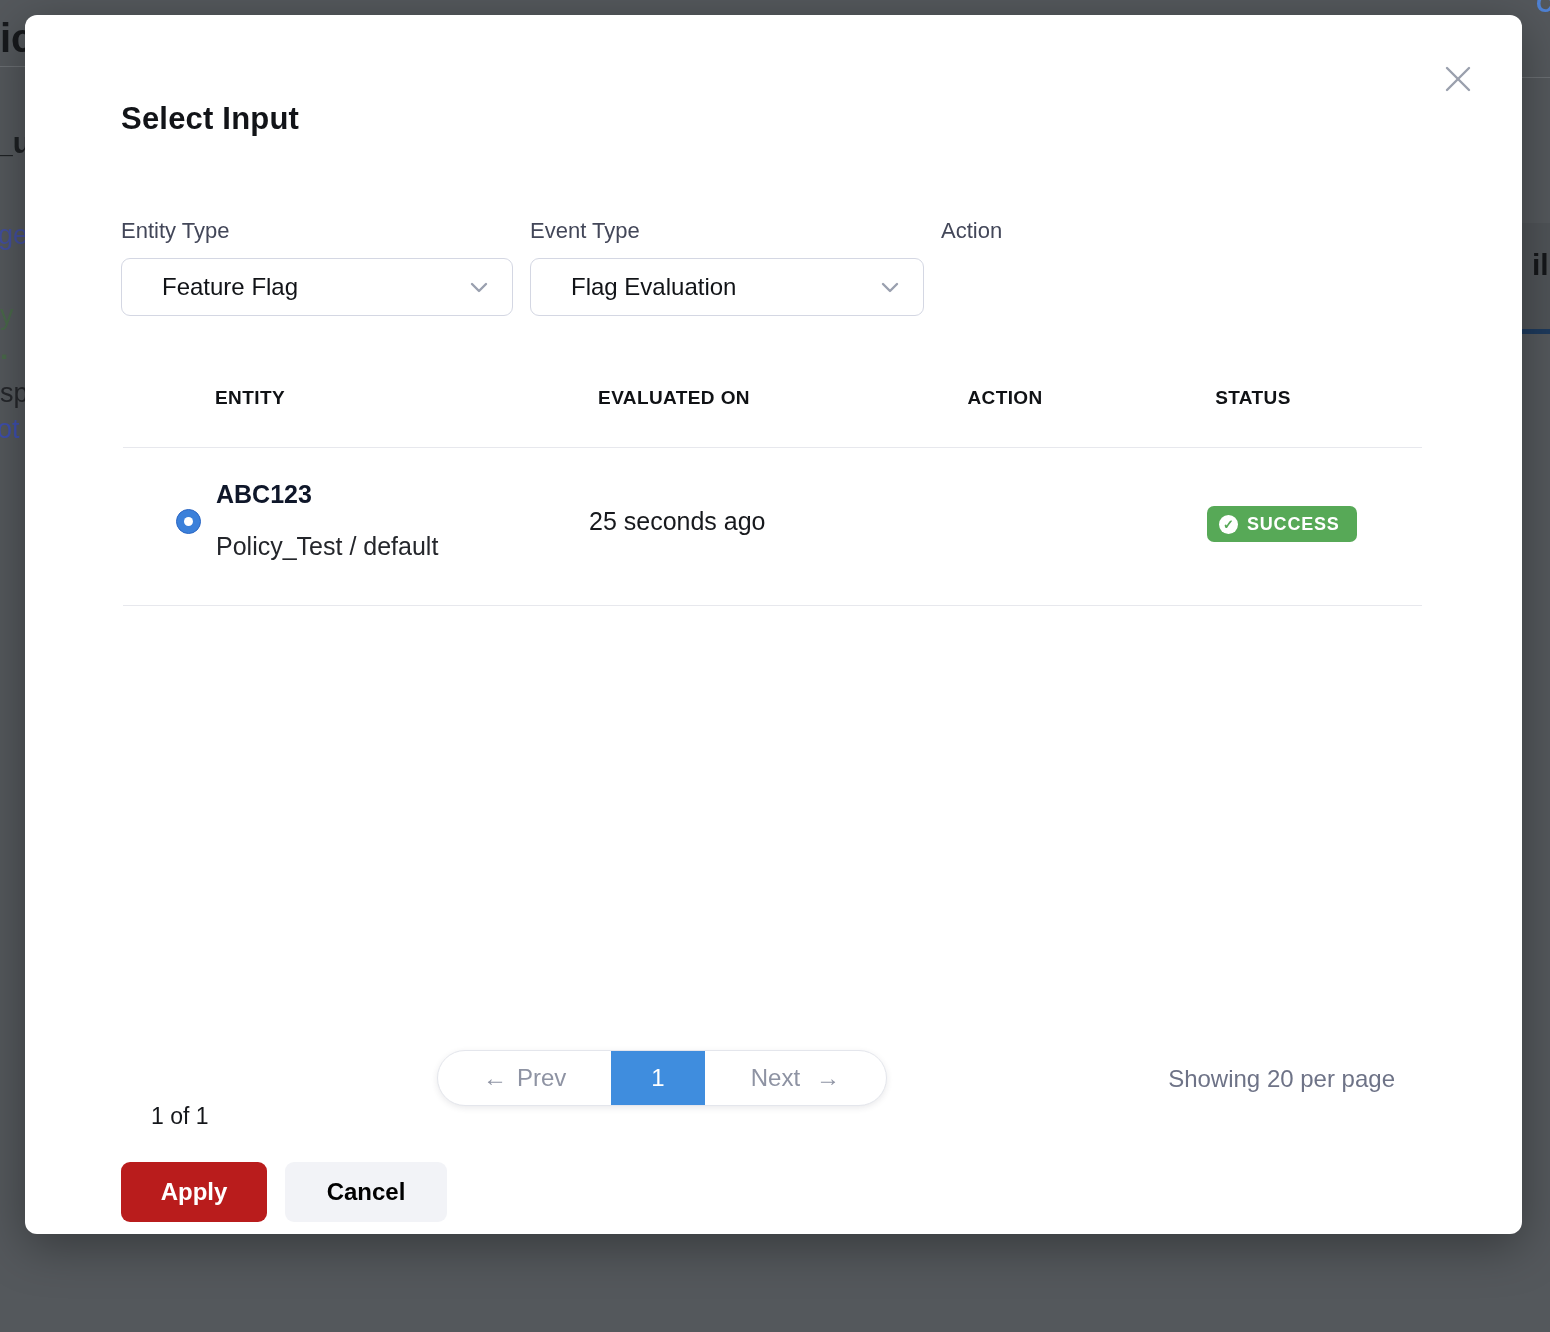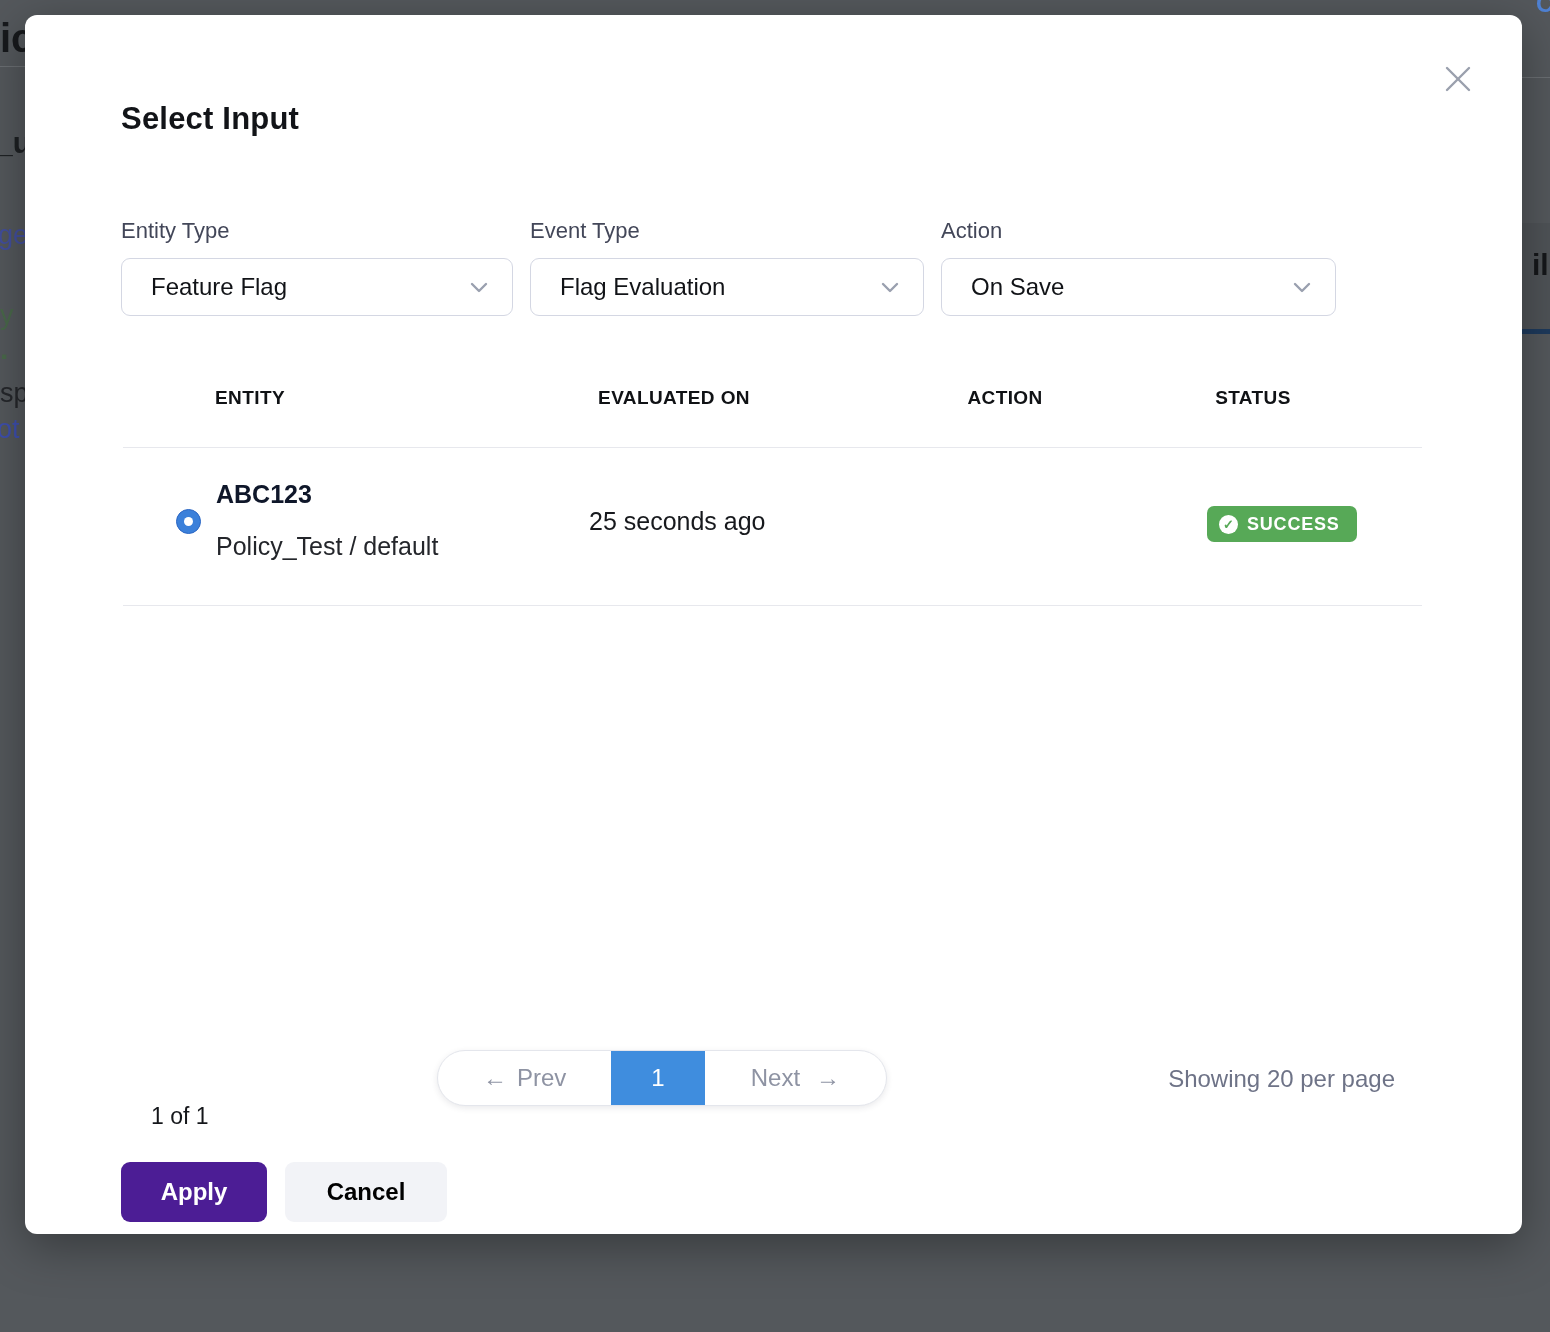--- a/index.html
+++ b/index.html
@@ -43,21 +43,21 @@
   }
 
   
   .filters {
     position:absolute; left:96px; top:203px;
     display:grid; grid-template-columns:392px 394px 395px; column-gap:17px;
   }
   .filter-label { font-size:22px; color:#434759; margin-bottom:14px; }
   .select-box {
     height:58px; border:1px solid #d4d7e3; border-radius:9px; background:#fff;
-    display:flex; align-items:center; padding:0 24px 0 29px; cursor:pointer;
+    display:flex; align-items:center; padding:0 24px 0 40px; cursor:pointer;
   }
   .select-value { font-size:24px; color:#111317; flex:1; }
   .chevron { flex:none; display:flex; }
 
   
   .table-area { position:absolute; left:0; top:0; width:100%; }
   .th {
     position:absolute; top:372px; font-size:19px; font-weight:700;
     color:#101215; letter-spacing:0.4px; transform:translateX(-50%);
   }
@@ -122,21 +122,21 @@
   .per-page {
     position:absolute; right:127px; top:1050px; font-size:24px; color:#6e7387;
   }
 
   
   .btn {
     position:absolute; top:1147px; height:60px; border:none; border-radius:9px;
     font-family:"Liberation Sans", sans-serif; font-size:24px; font-weight:700;
     cursor:pointer; display:flex; align-items:center; justify-content:center;
   }
-  .btn-apply { left:96px; width:146px; background:#4c1d95; color:#ffffff; }
+  .btn-apply { left:96px; width:146px; background:#b91c1c; color:#ffffff; }
   .btn-cancel { left:260px; width:162px; background:#f2f3f7; color:#000000; }
 </style>
 </head>
 <body>
 
 <div>
   <span class="frag frag-ic">ic</span>
   <span class="frag frag-u">_u</span>
   <span class="frag frag-ge">ge</span>
   <span class="frag frag-y">y</span>
@@ -182,28 +182,20 @@
         <span class="select-value">Flag Evaluation</span>
         <span class="chevron">
           <svg width="18" height="11" viewBox="0 0 18 11">
               <polyline points="2,2 9,9 16,2" fill="none" stroke="#9aa0af" stroke-width="2.4" stroke-linecap="round" stroke-linejoin="round"></polyline>
             </svg>
         </span>
       </div>
     </div>
     <div>
       <div class="filter-label">Action</div>
-      <div class="select-box">
-        <span class="select-value">On Save</span>
-        <span class="chevron">
-          <svg width="18" height="11" viewBox="0 0 18 11">
-              <polyline points="2,2 9,9 16,2" fill="none" stroke="#9aa0af" stroke-width="2.4" stroke-linecap="round" stroke-linejoin="round"></polyline>
-            </svg>
-        </span>
-      </div>
     </div>
   </div>
 
   <div class="table-area">
     <div class="th th-left" style="left:190px;">ENTITY</div>
     <div class="th" style="left:649px;">EVALUATED ON</div>
     <div class="th" style="left:980px;">ACTION</div>
     <div class="th" style="left:1228px;">STATUS</div>
 
     <div class="divider div-top"></div>

